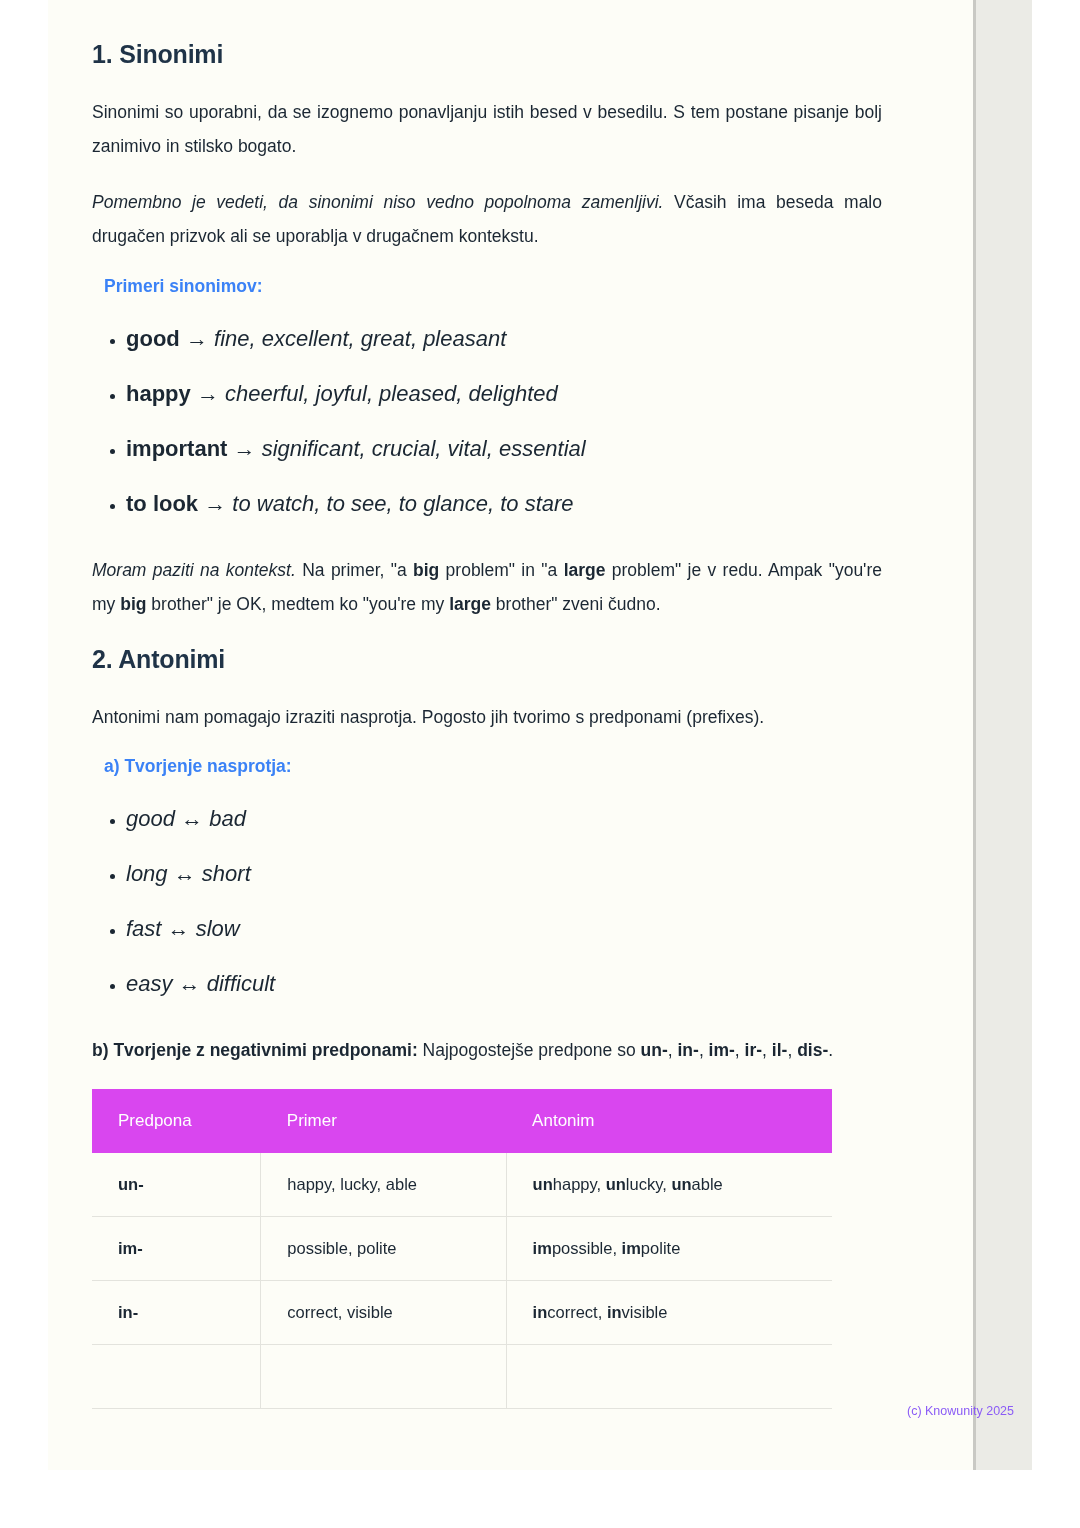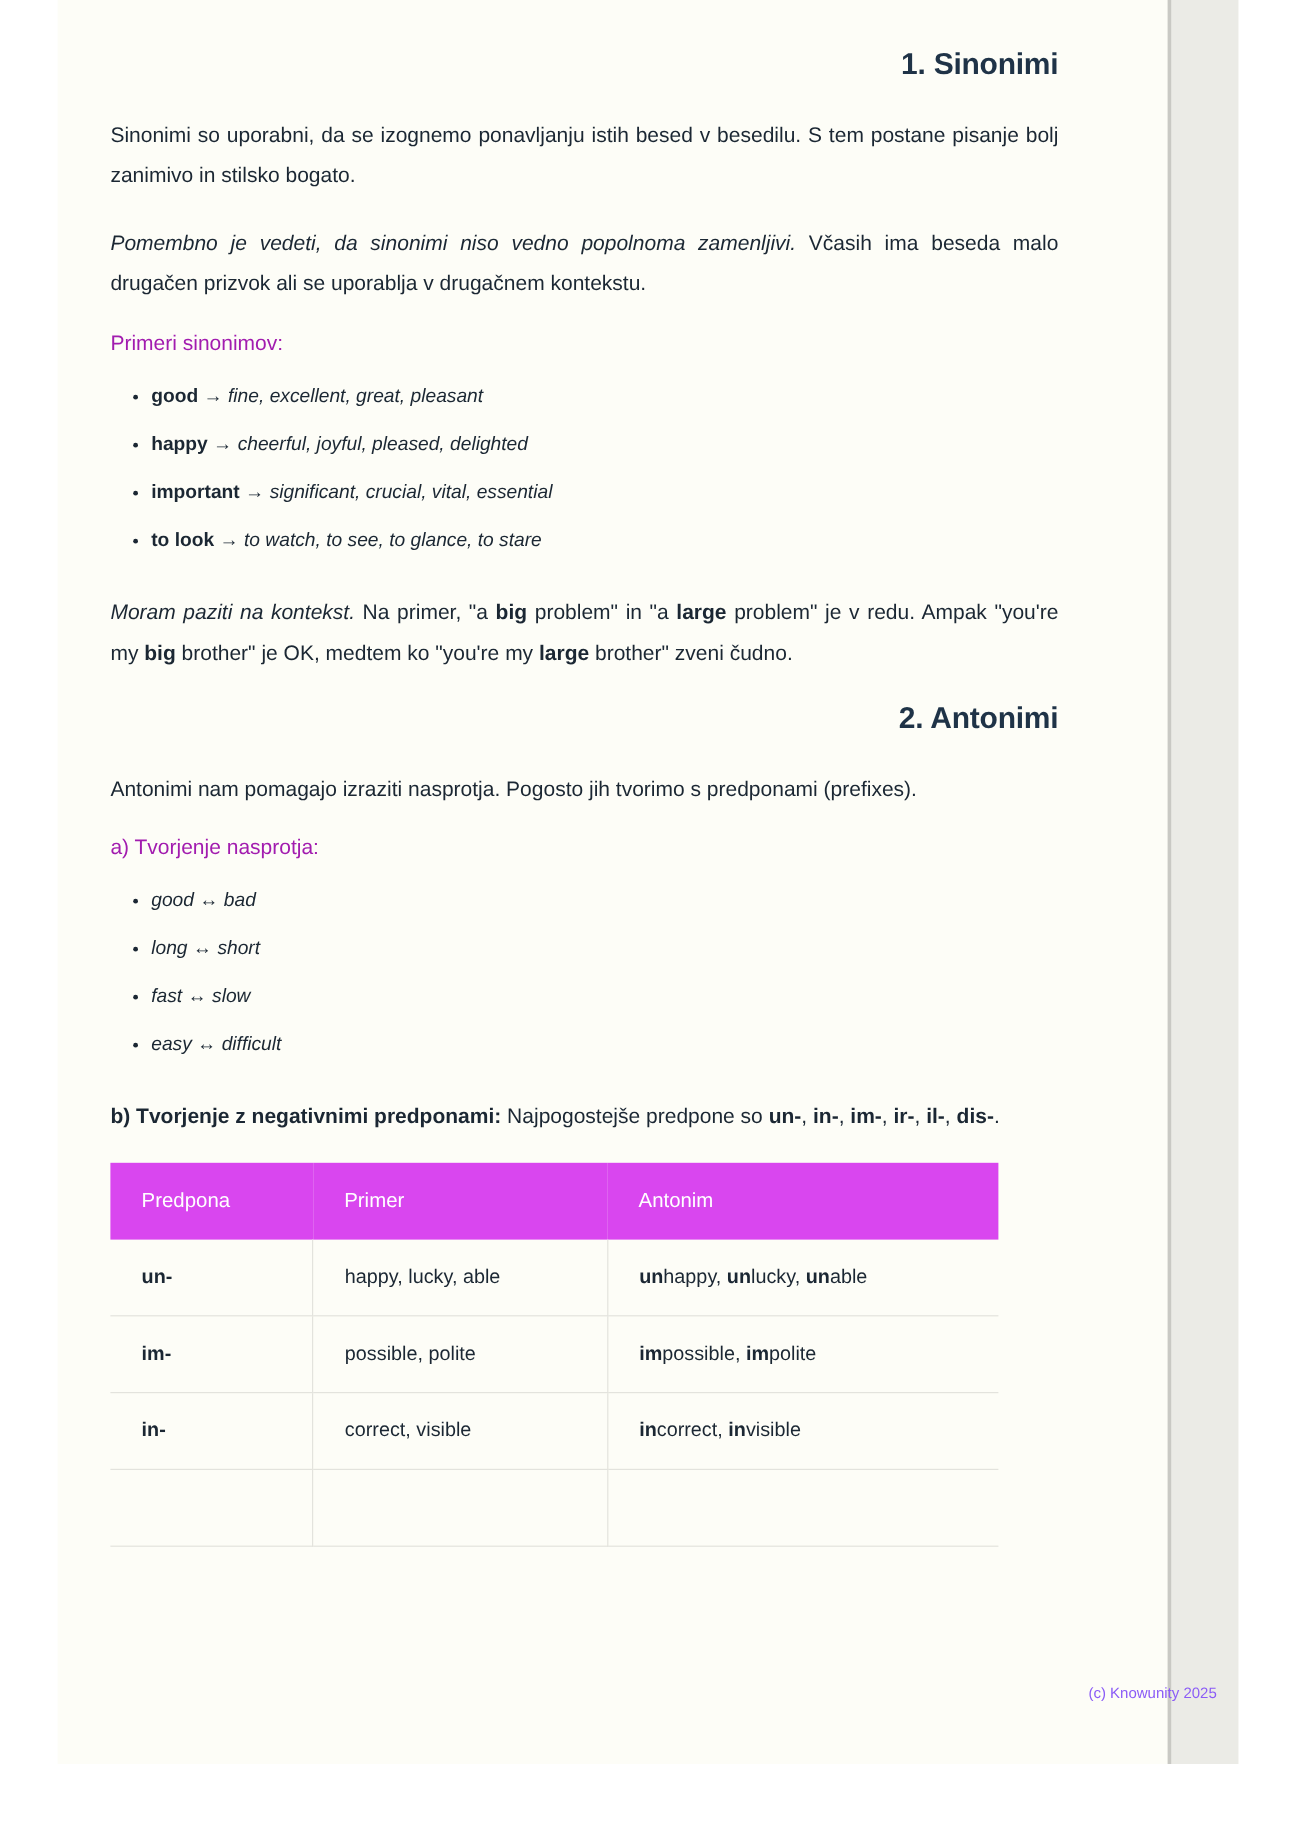--- a/index.html
+++ b/index.html
@@ -44,46 +44,45 @@
     left: 44px;
     top: 40px;
     width: 790px;
   }
   h2 {
     font-size: 25px;
     font-weight: 600;
     color: #1f3347;
     margin: 0 0 26px 0;
     letter-spacing: -0.2px;
-    text-align: right;
   }
   h2.second {
     margin-top: 24px;
   }
   p {
     font-size: 17.5px;
     line-height: 1.95;
     color: #1b2733;
     margin: 1px 0 22px 0;
     text-align: justify;
   }
   em { font-style: italic; }
   strong { font-weight: 700; }
   .lead-bold {
-    font-weight: 400;
+    font-weight: 700;
     font-size: 17.5px;
-    color: #a21caf;
-    margin: 0 0 14px 0;
+    color: #3b82f6;
+    margin: 0 0 14px 12px;
   }
   ul {
     margin: 0 0 22px 0;
     padding-left: 34px;
   }
   li {
-    font-size: 16px;
+    font-size: 22px;
     line-height: 2.5;
     color: #1b2733;
   }
   li::marker { font-size: 15px; }
   .arrow { color: #1b2733; }
   table {
     border-collapse: collapse;
     width: 740px;
     margin-top: 18px;
     font-size: 16.5px;

